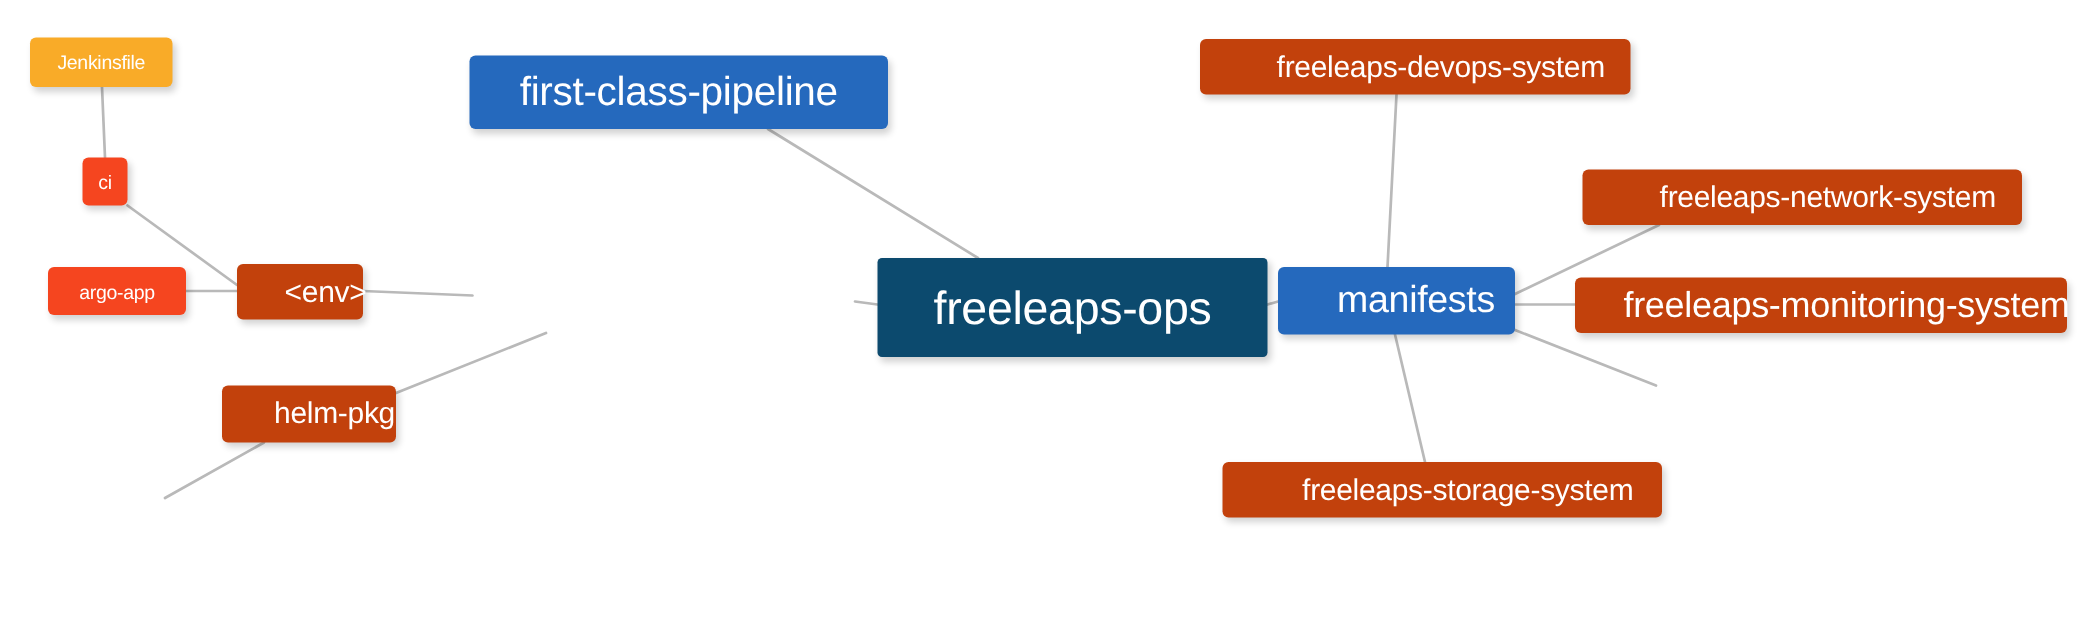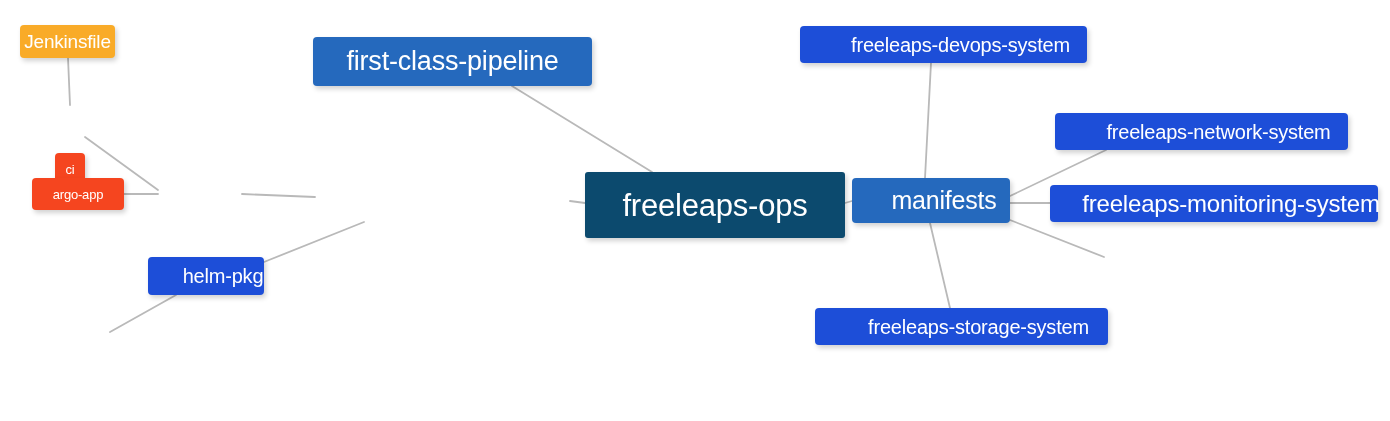--- a/index.html
+++ b/index.html
@@ -40,21 +40,21 @@
     box-shadow: 2px 3px 5px rgba(0,0,0,0.18);
     z-index: 5;
     padding: 0 10px;
     line-height: 1;
   }
   .node.root {
     background: #0c4a6e;
     border-radius: 3px;
   }
   .node.blue   { background: #2569bd; }
-  .node.green  { background: #1d4ed8; padding-left: 44px; }
+  .node.green  { background: #c2410c; padding-left: 44px; }
   .node.red    { background: #f5451f; }
   .node.orange { background: #f9ab28; }
 </style>
 </head>
 <body>
 
 <div id="canvas">
   <svg id="edges" viewBox="0 0 1390 421" width="1390" height="421" xmlns="http://www.w3.org/2000/svg">
       <line x1="68" y1="58" x2="70" y2="105" stroke="#b9b9b9" stroke-width="1.8" stroke-linecap="round"></line>
       <line x1="85" y1="137" x2="158" y2="190" stroke="#b9b9b9" stroke-width="1.8" stroke-linecap="round"></line>
@@ -64,23 +64,24 @@
       <line x1="176" y1="295" x2="110" y2="332" stroke="#b9b9b9" stroke-width="1.8" stroke-linecap="round"></line>
       <line x1="570" y1="201" x2="585" y2="203" stroke="#b9b9b9" stroke-width="1.8" stroke-linecap="round"></line>
       <line x1="512" y1="86" x2="652" y2="172" stroke="#b9b9b9" stroke-width="1.8" stroke-linecap="round"></line>
       <line x1="845" y1="203" x2="852" y2="201" stroke="#b9b9b9" stroke-width="1.8" stroke-linecap="round"></line>
       <line x1="925" y1="178" x2="931" y2="63" stroke="#b9b9b9" stroke-width="1.8" stroke-linecap="round"></line>
       <line x1="1010" y1="196" x2="1106" y2="150" stroke="#b9b9b9" stroke-width="1.8" stroke-linecap="round"></line>
       <line x1="1010" y1="203" x2="1050" y2="203" stroke="#b9b9b9" stroke-width="1.8" stroke-linecap="round"></line>
       <line x1="1010" y1="220" x2="1104" y2="257" stroke="#b9b9b9" stroke-width="1.8" stroke-linecap="round"></line>
       <line x1="930" y1="223" x2="950" y2="308" stroke="#b9b9b9" stroke-width="1.8" stroke-linecap="round"></line>
     </svg>
-<div class="node orange" style="left: 20px; top: 25px; width: 95px; height: 33px; font-size: 19px;">Jenkinsfile</div>
-    <div class="node red" style="left: 55px; top: 105px; width: 30px; height: 32px; font-size: 13px; margin-top: 48px;">ci</div>
+<div class="node orange" style="left: 20px; top: 25px; width: 95px; height: 33px; font-size: 13px;">Jenkinsfile</div>
+    <div class="node red" style="left: 55px; top: 105px; width: 30px; height: 32px; font-size: 13px;">ci</div>
     <div class="node red" style="left: 32px; top: 178px; width: 92px; height: 32px; font-size: 13px;">argo-app</div>
+    <div class="node green" style="left: 158px; top: 176px; width: 84px; height: 37px; font-size: 20px;">&lt;env&gt;</div>
     <div class="node green" style="left: 148px; top: 257px; width: 116px; height: 38px; font-size: 20px;">helm-pkg</div>
     <div class="node blue" style="left: 313px; top: 37px; width: 279px; height: 49px; font-size: 27px;">first-class-pipeline</div>
     <div class="node root" style="left: 585px; top: 172px; width: 260px; height: 66px; font-size: 31px;">freeleaps-ops</div>
     <div class="node blue" style="left: 852px; top: 178px; width: 158px; height: 45px; font-size: 25px; padding-left: 36px;">manifests</div>
     <div class="node green" style="left: 800px; top: 26px; width: 287px; height: 37px; font-size: 20px;">freeleaps-devops-system</div>
     <div class="node green" style="left: 1055px; top: 113px; width: 293px; height: 37px; font-size: 20px;">freeleaps-network-system</div>
     <div class="node green" style="left: 1050px; top: 185px; width: 328px; height: 37px; font-size: 24px;">freeleaps-monitoring-system</div>
     <div class="node green" style="left: 815px; top: 308px; width: 293px; height: 37px; font-size: 20px;">freeleaps-storage-system</div>
   </div>
 

